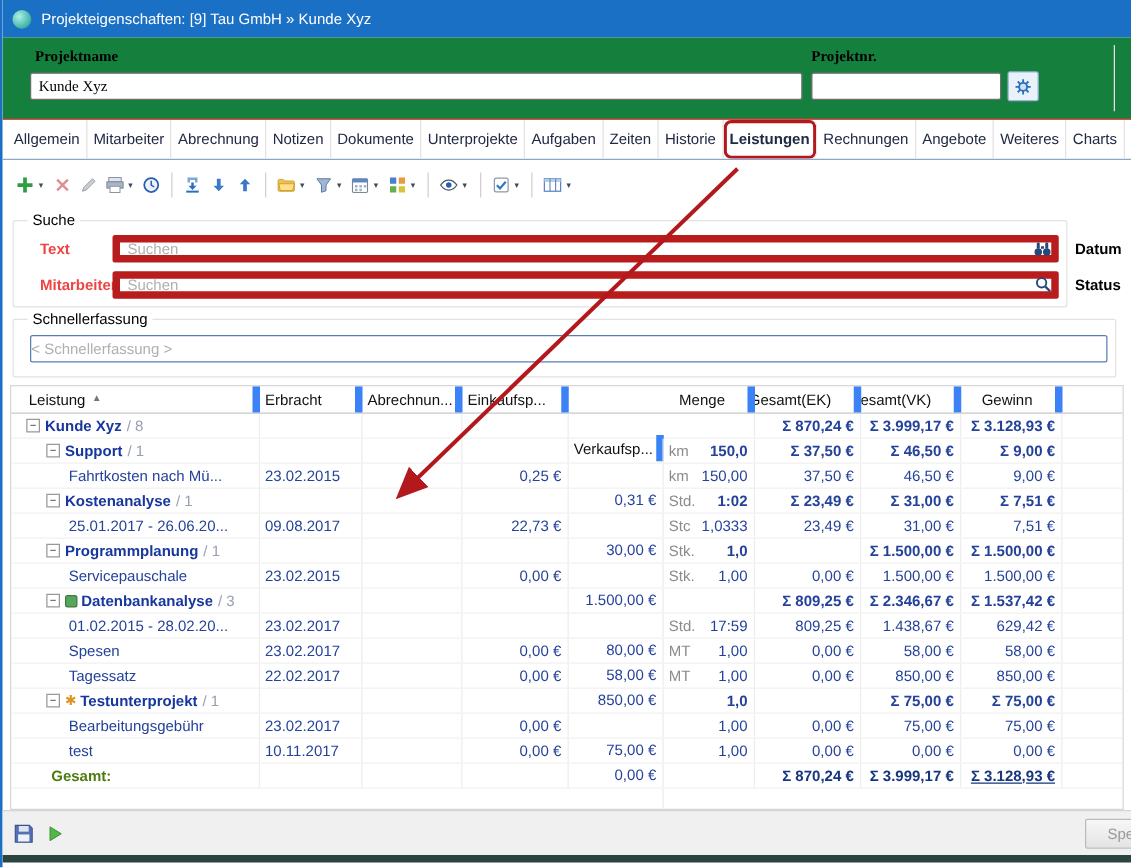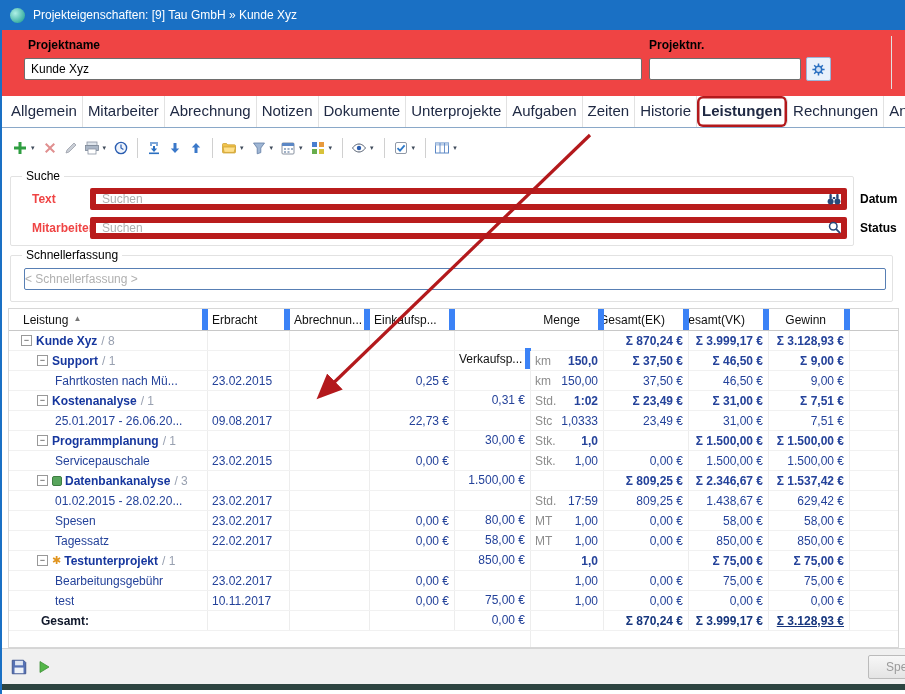--- a/index.html
+++ b/index.html
@@ -5,32 +5,32 @@
   html,body{margin:0;padding:0;background:#fff;}
   *{box-sizing:border-box;}
   .window{position:relative;width:905px;height:694px;overflow:hidden;background:#fff;
     font-family:"Liberation Sans", sans-serif;font-size:12px;color:#111;
     border-left:2px solid #1a70c4;}
   
   .titlebar{height:30px;background:#1a70c4;display:flex;align-items:center;gap:8px;padding-left:8px;color:#fff;}
   .app-icon{width:15px;height:15px;border-radius:50%;background:radial-gradient(circle at 35% 35%, #aef0e6, #0e9688);flex:none;}
   .titletext{font-size:12px;}
   
-  .form-area{position:relative;height:66px;background:#ef4444;border-bottom:1px solid #ef4444;}
+  .form-area{position:relative;height:66px;background:#15803d;border-bottom:1px solid #ef4444;font-family:Liberation Serif, serif;}
   .form-area label{position:absolute;font-weight:700;color:#000;}
   .lbl-name{left:26px;top:8px;}
   .lbl-nr{left:647px;top:8px;}
   .form-area input{position:absolute;height:22px;border:1px solid #6e6e6e;border-radius:2px;font-size:12px;padding:0 6px;font-family:inherit;}
   .in-name{left:22px;top:28px;width:618px;}
   .in-nr{left:647px;top:28px;width:152px;}
   .gear-btn{position:absolute;left:804px;top:27px;width:25px;height:24px;border:1px solid #9ab4d8;background:#e9f1fb;border-radius:2px;display:flex;align-items:center;justify-content:center;padding:0;}
   .form-divider{position:absolute;right:13px;top:6px;bottom:6px;width:1px;background:#e0e0e0;}
   
   .tabbar{height:32px;display:flex;align-items:stretch;padding-left:4px;border-bottom:1px solid #8aa8c8;overflow:hidden;white-space:nowrap;}
-  .tab{padding:0 5px;line-height:30px;font-size:15px;color:#202a44;border-right:1px solid #e2e2e2;cursor:default;}
+  .tab{padding:0 5px;line-height:30px;font-size:12px;color:#202a44;border-right:1px solid #e2e2e2;cursor:default;}
   .tab.annotated{font-weight:700;box-shadow:inset 0 0 0 2.5px #b3191c;border-radius:6px;}
   
   .toolbar{height:40px;display:flex;align-items:center;padding:0 8px;gap:1px;}
   .tbtn{background:none;border:0;padding:2px;display:flex;align-items:center;cursor:pointer;}
   .caret{font-size:7px;color:#3f4a5a;margin:0 4px 0 0;cursor:pointer;}
   .tsep{width:1px;height:20px;background:#d0d0d0;margin:0 5px;}
   
   .search-sec{position:relative;height:80px;}
   .quick-sec{position:relative;height:56px;}
   .groupbox{position:absolute;border:1px solid #e2e2e2;border-radius:2px;background:#fff;}
@@ -72,21 +72,21 @@
   .ticon{flex:none;margin-right:3px;}
   .ticon.module{width:10px;height:10px;background:#58a55c;border:1px solid #3e7d42;border-radius:2px;}
   .ticon.gearicon{color:#e0941f;font-size:11px;}
   .lbl{overflow:hidden;}
   .count{color:#98a0b0;margin-left:4px;font-weight:400;}
   .unit{color:#8c8c8c;font-weight:400;}
   .group .lbl{font-weight:700;color:#17379e;}
   .group .mval{font-weight:700;}
   .group .cell.num{font-weight:700;}
   .foot{font-weight:700;}
-  .foot .lbl{color:#0f172a;}
+  .foot .lbl{color:#4d7c0f;}
   .foot .cell.num{color:#16367e;}
   .foot .cell.gwcell{text-decoration:underline;}
   
   .statusbar{position:relative;height:36px;background:#f0f0f0;border-top:1px solid #d5d5d5;display:flex;align-items:center;padding:0 6px;gap:4px;}
   .sbtn{background:none;border:0;padding:2px;display:flex;align-items:center;cursor:pointer;}
   .save-btn{position:absolute;left:866px;top:6px;width:90px;height:24px;border:1px solid #bbb;border-radius:2px;background:linear-gradient(#f7f7f7,#e4e4e4);color:#9a9a9a;font-size:12px;font-family:inherit;}
   .bottom-strip{height:6px;background:#2c4440;}
   
   .annotation{position:absolute;left:0;top:0;pointer-events:none;z-index:60;}
 </style>

